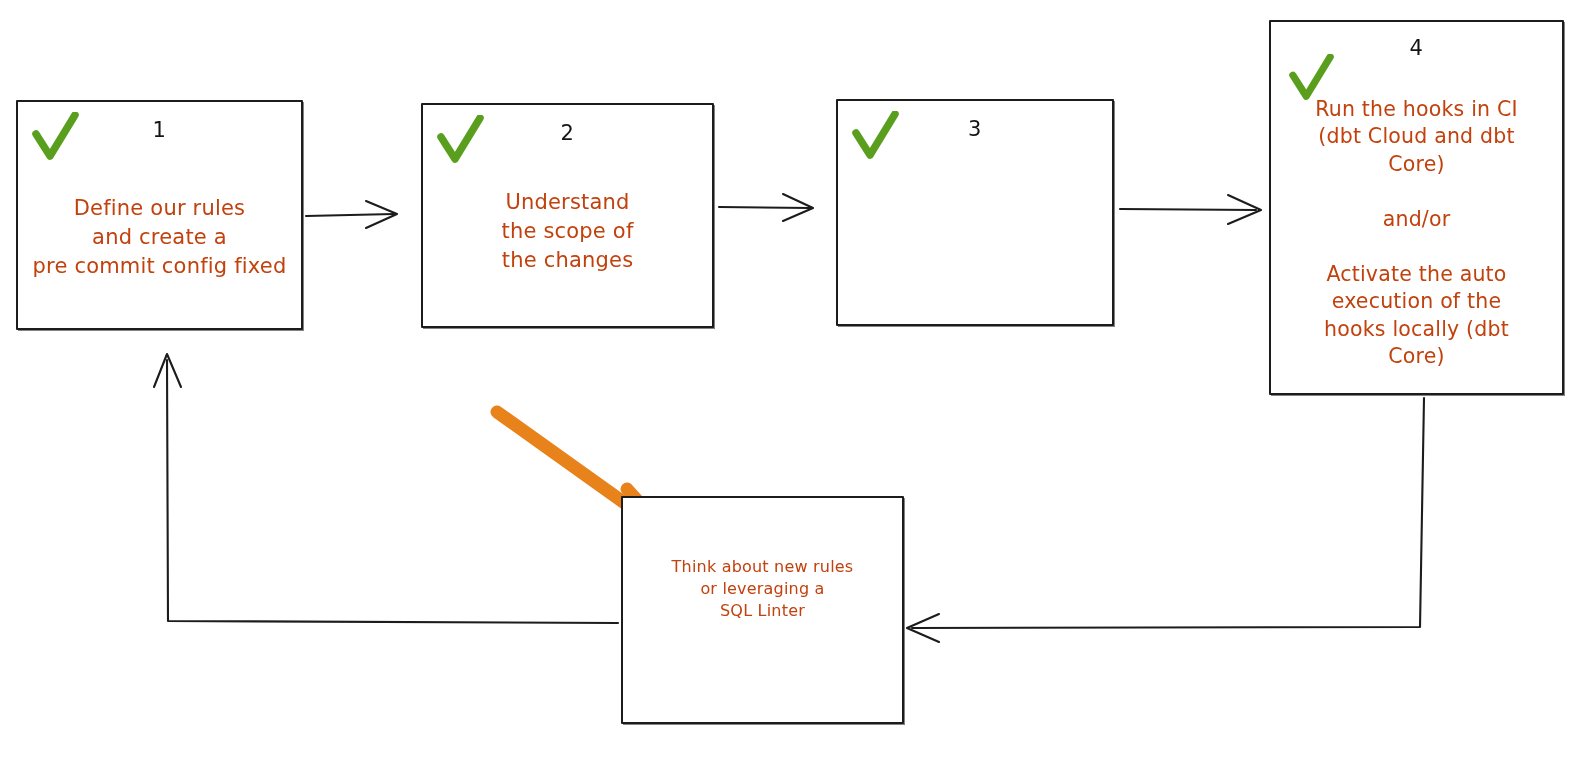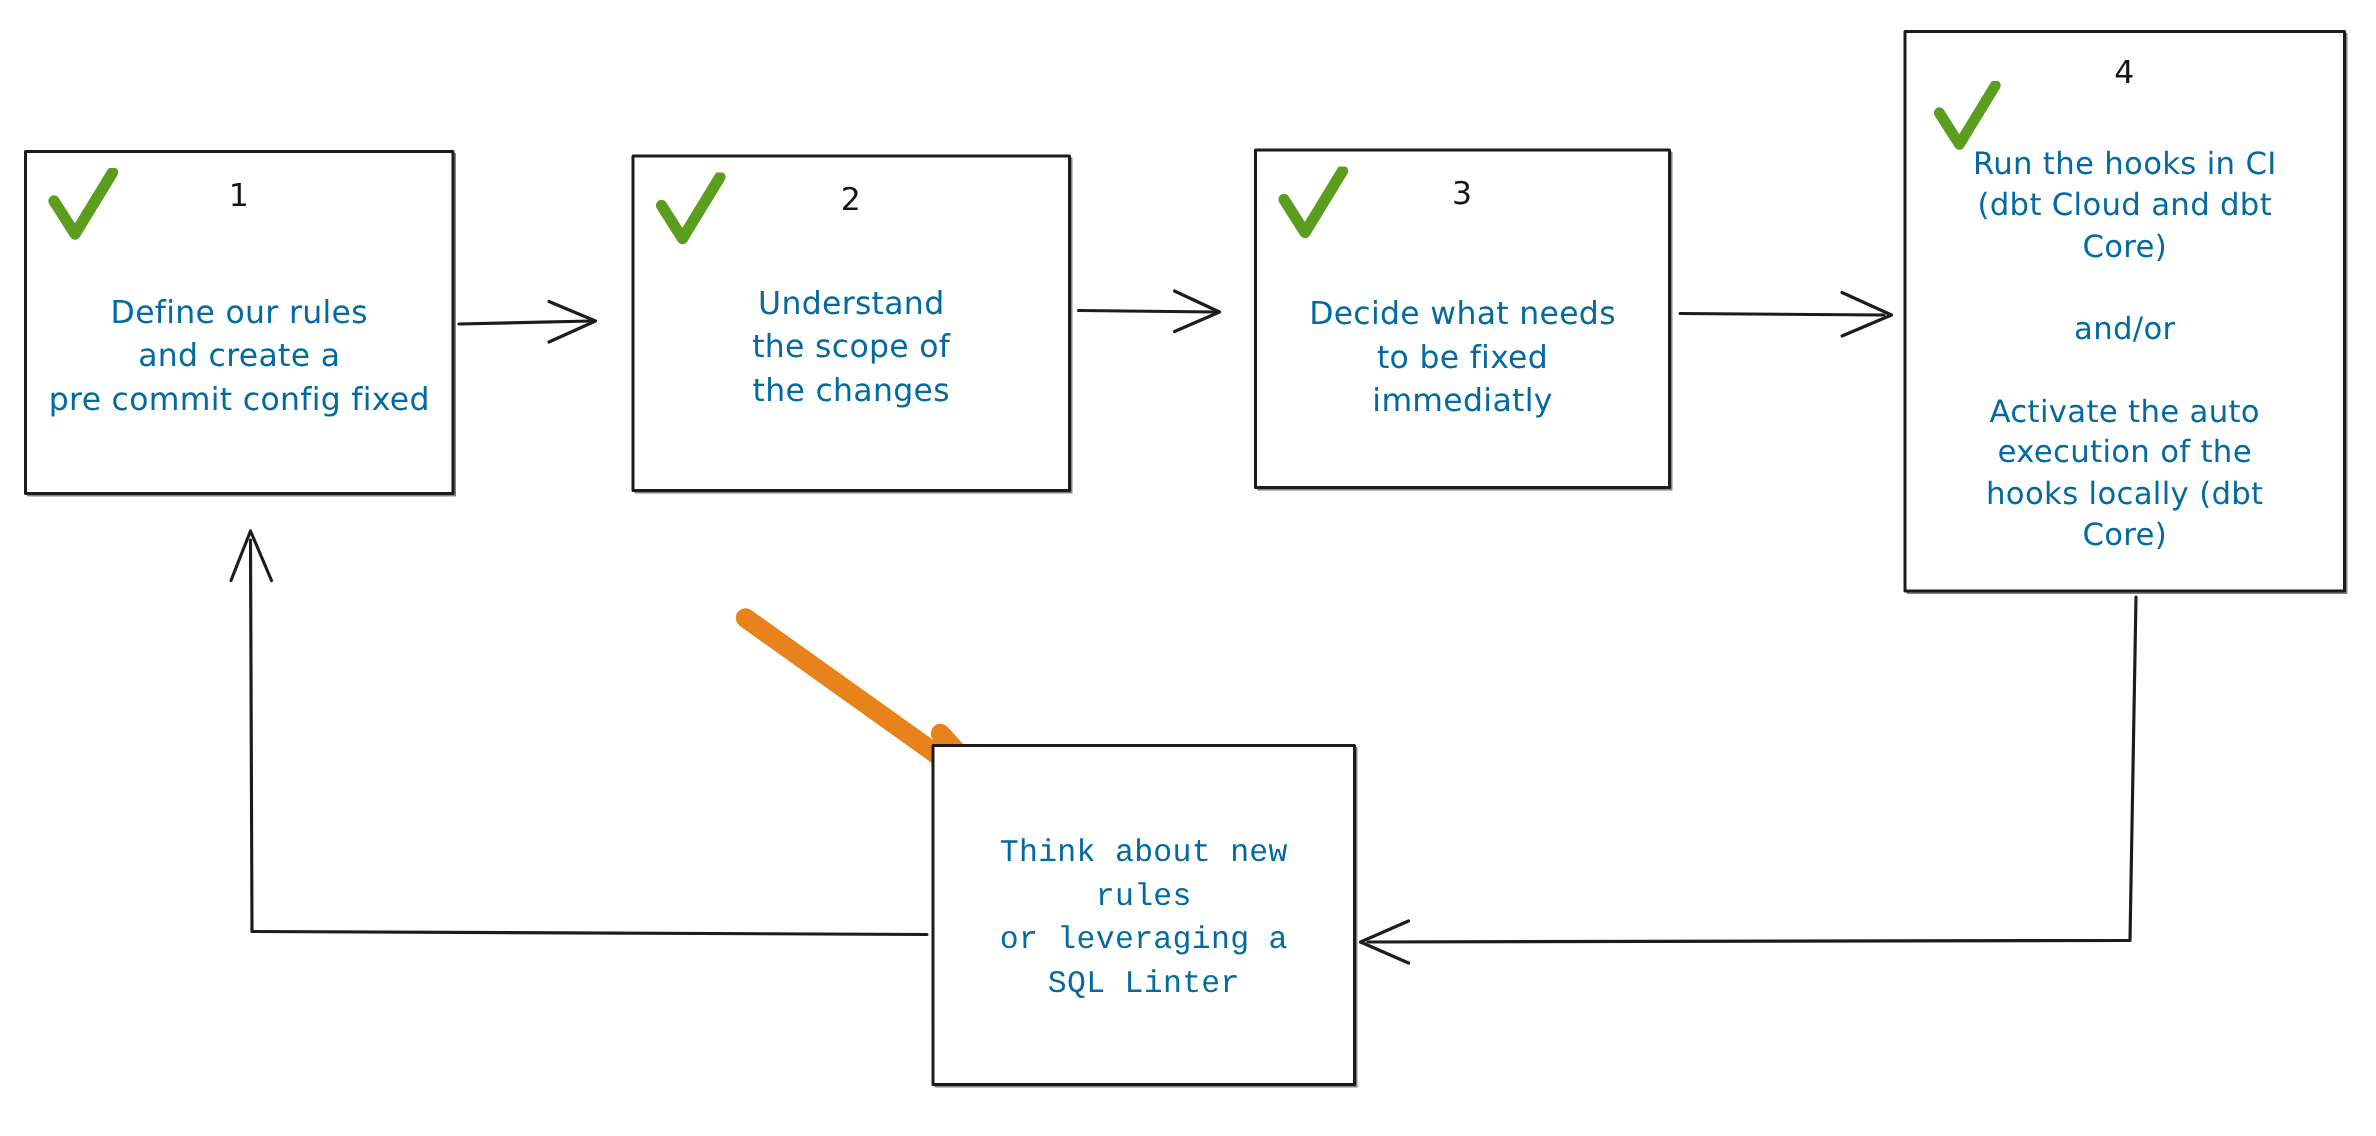--- a/index.html
+++ b/index.html
@@ -52,42 +52,42 @@
     height: 52px;
   }
   .node-body {
     position: absolute;
     left: 8px;
     right: 8px;
     text-align: center;
     font-family: "DejaVu Sans", sans-serif;
     font-size: 21px;
     line-height: 1.38;
-    color: #0369a1;
+    color: #c2410c;
     white-space: pre-line;
     letter-spacing: 0.2px;
   }
 
   
   #node-1 { left: 16px;   top: 100px; width: 287px; height: 230px; }
   #node-1 .node-body { top: 92px; }
 
   #node-2 { left: 421px;  top: 103px; width: 293px; height: 225px; }
   #node-2 .node-body { top: 83px; }
 
   #node-3 { left: 836px;  top: 99px;  width: 278px; height: 227px; }
   #node-3 .node-body { top: 94px; }
 
   #node-4 { left: 1269px; top: 20px;  width: 295px; height: 375px; }
   #node-4 .node-num { top: 14px; }
   #node-4 .check { top: 32px; left: 18px; width: 46px; height: 50px; }
   #node-4 .node-body { top: 74px; font-size: 20.5px; line-height: 1.34; }
 
   #node-5 { left: 621px;  top: 496px; width: 283px; height: 228px; }
-  #node-5 .node-body { top: 58px; font-size: 21px; font-family: Liberation Mono, monospace; }
+  #node-5 .node-body { top: 58px; font-size: 16px; }
 </style>
 </head>
 <body>
 
 <div id="canvas">
 
   <svg class="edge-layer" viewBox="0 0 1584 757" width="1584" height="757">
     <defs></defs>
 
     <g>
@@ -139,23 +139,20 @@
     <div class="node-body">Understand
 the scope of
 the changes</div>
   </div>
 
   <div class="node" id="node-3">
     <svg class="check" viewBox="0 0 48 52">
       <path d="M 4 22 L 18 44 L 43 3" fill="none" stroke="#5a9e1e" stroke-width="7.5" stroke-linecap="round" stroke-linejoin="round"></path>
     </svg>
     <div class="node-num">3</div>
-    <div class="node-body">Decide what needs
-to be fixed
-immediatly</div>
   </div>
 
   <div class="node" id="node-4">
     <svg class="check" viewBox="0 0 48 52">
       <path d="M 4 22 L 18 44 L 43 3" fill="none" stroke="#5a9e1e" stroke-width="7.5" stroke-linecap="round" stroke-linejoin="round"></path>
     </svg>
     <div class="node-num">4</div>
     <div class="node-body">Run the hooks in CI
 (dbt Cloud and dbt
 Core)

